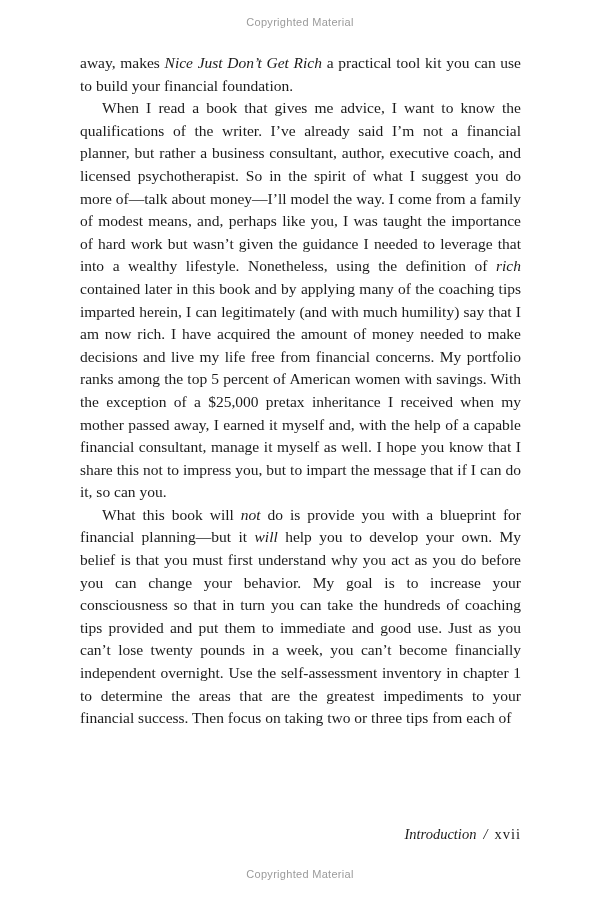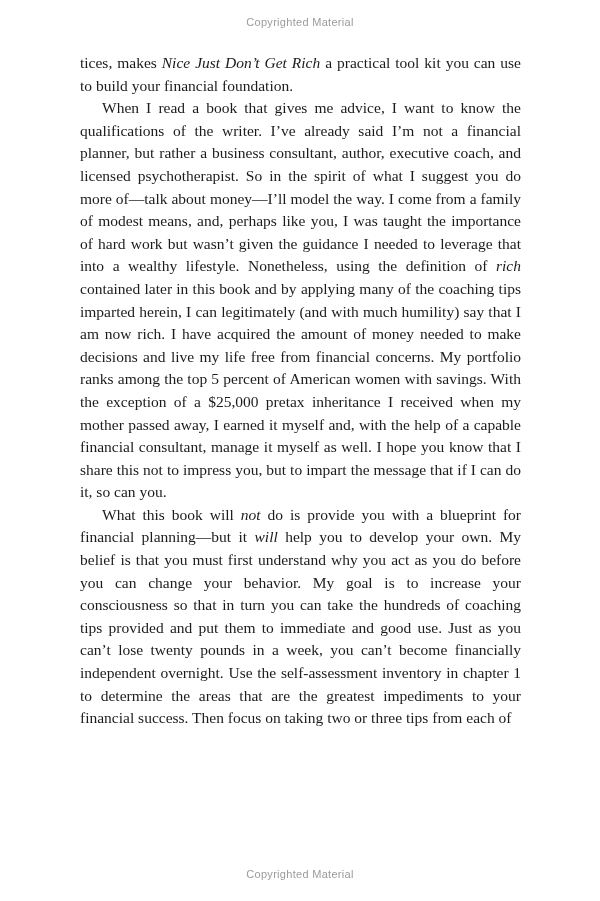--- a/index.html
+++ b/index.html
@@ -56,21 +56,24 @@
   .footer .page-num { letter-spacing: 1px; }
 </style>
 </head>
 <body>
 
 <div class="page">
 
   <div class="copyright top">Copyrighted Material</div>
 
   <div class="body-text">
-      <p><span>tices, makes </span><em>Nice Just Don’t Get Rich</em><span> a practical tool kit you can use to build your financial foundation.</span></p>
+      <p><span>away, makes </span><em>Nice Just Don’t Get Rich</em><span> a practical tool kit you can use to build your financial foundation.</span></p>
       <p class="indent"><span>When I read a book that gives me advice, I want to know the qualifications of the writer. I’ve already said I’m not a financial planner, but rather a business consultant, author, executive coach, and licensed psychotherapist. So in the spirit of what I suggest you do more of—talk about money—I’ll model the way. I come from a family of modest means, and, perhaps like you, I was taught the importance of hard work but wasn’t given the guidance I needed to leverage that into a wealthy lifestyle. Nonetheless, using the definition of </span><em>rich</em><span> contained later in this book and by applying many of the coaching tips imparted herein, I can legitimately (and with much humility) say that I am now rich. I have acquired the amount of money needed to make decisions and live my life free from financial concerns. My portfolio ranks among the top 5 percent of American women with savings. With the exception of a $25,000 pretax inheritance I received when my mother passed away, I earned it myself and, with the help of a capable financial consultant, manage it myself as well. I hope you know that I share this not to impress you, but to impart the message that if I can do it, so can you.</span></p>
       <p class="indent"><span>What this book will </span><em>not</em><span> do is provide you with a blueprint for financial planning—but it </span><em>will</em><span> help you to develop your own. My belief is that you must first understand why you act as you do before you can change your behavior. My goal is to increase your consciousness so that in turn you can take the hundreds of coaching tips provided and put them to immediate and good use. Just as you can’t lose twenty pounds in a week, you can’t become financially independent overnight. Use the self-assessment inventory in chapter 1 to determine the areas that are the greatest impediments to your financial success. Then focus on taking two or three tips from each of</span></p>
     </div>
 
+  <div class="footer">
+    <span class="section">Introduction</span><span class="sep">/</span><span class="page-num">xvii</span>
+  </div>
 
   <div class="copyright bottom">Copyrighted Material</div>
 
 </div>
 
 </body></html>

